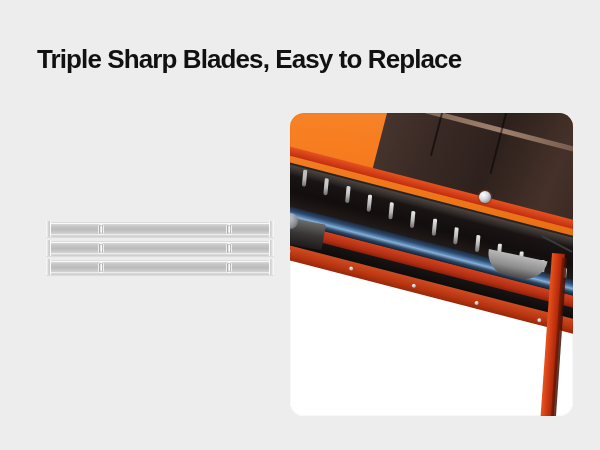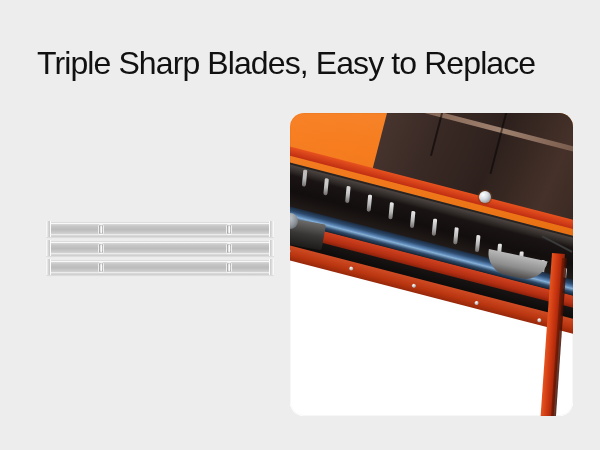--- a/index.html
+++ b/index.html
@@ -20,22 +20,22 @@
     background: #ededed;
     overflow: hidden;
   }
 
   
   #headline {
     position: absolute;
     left: 37px;
     top: 45px;
     width: 540px;
-    font-size: 32px;
-    font-weight: normal;
+    font-size: 26px;
+    font-weight: bold;
     letter-spacing: -0.9px;
     color: #111111;
     line-height: 1.15;
     white-space: nowrap;
     font-family: "Liberation Sans", sans-serif;
   }
 
   
   #blades {
     position: absolute;

